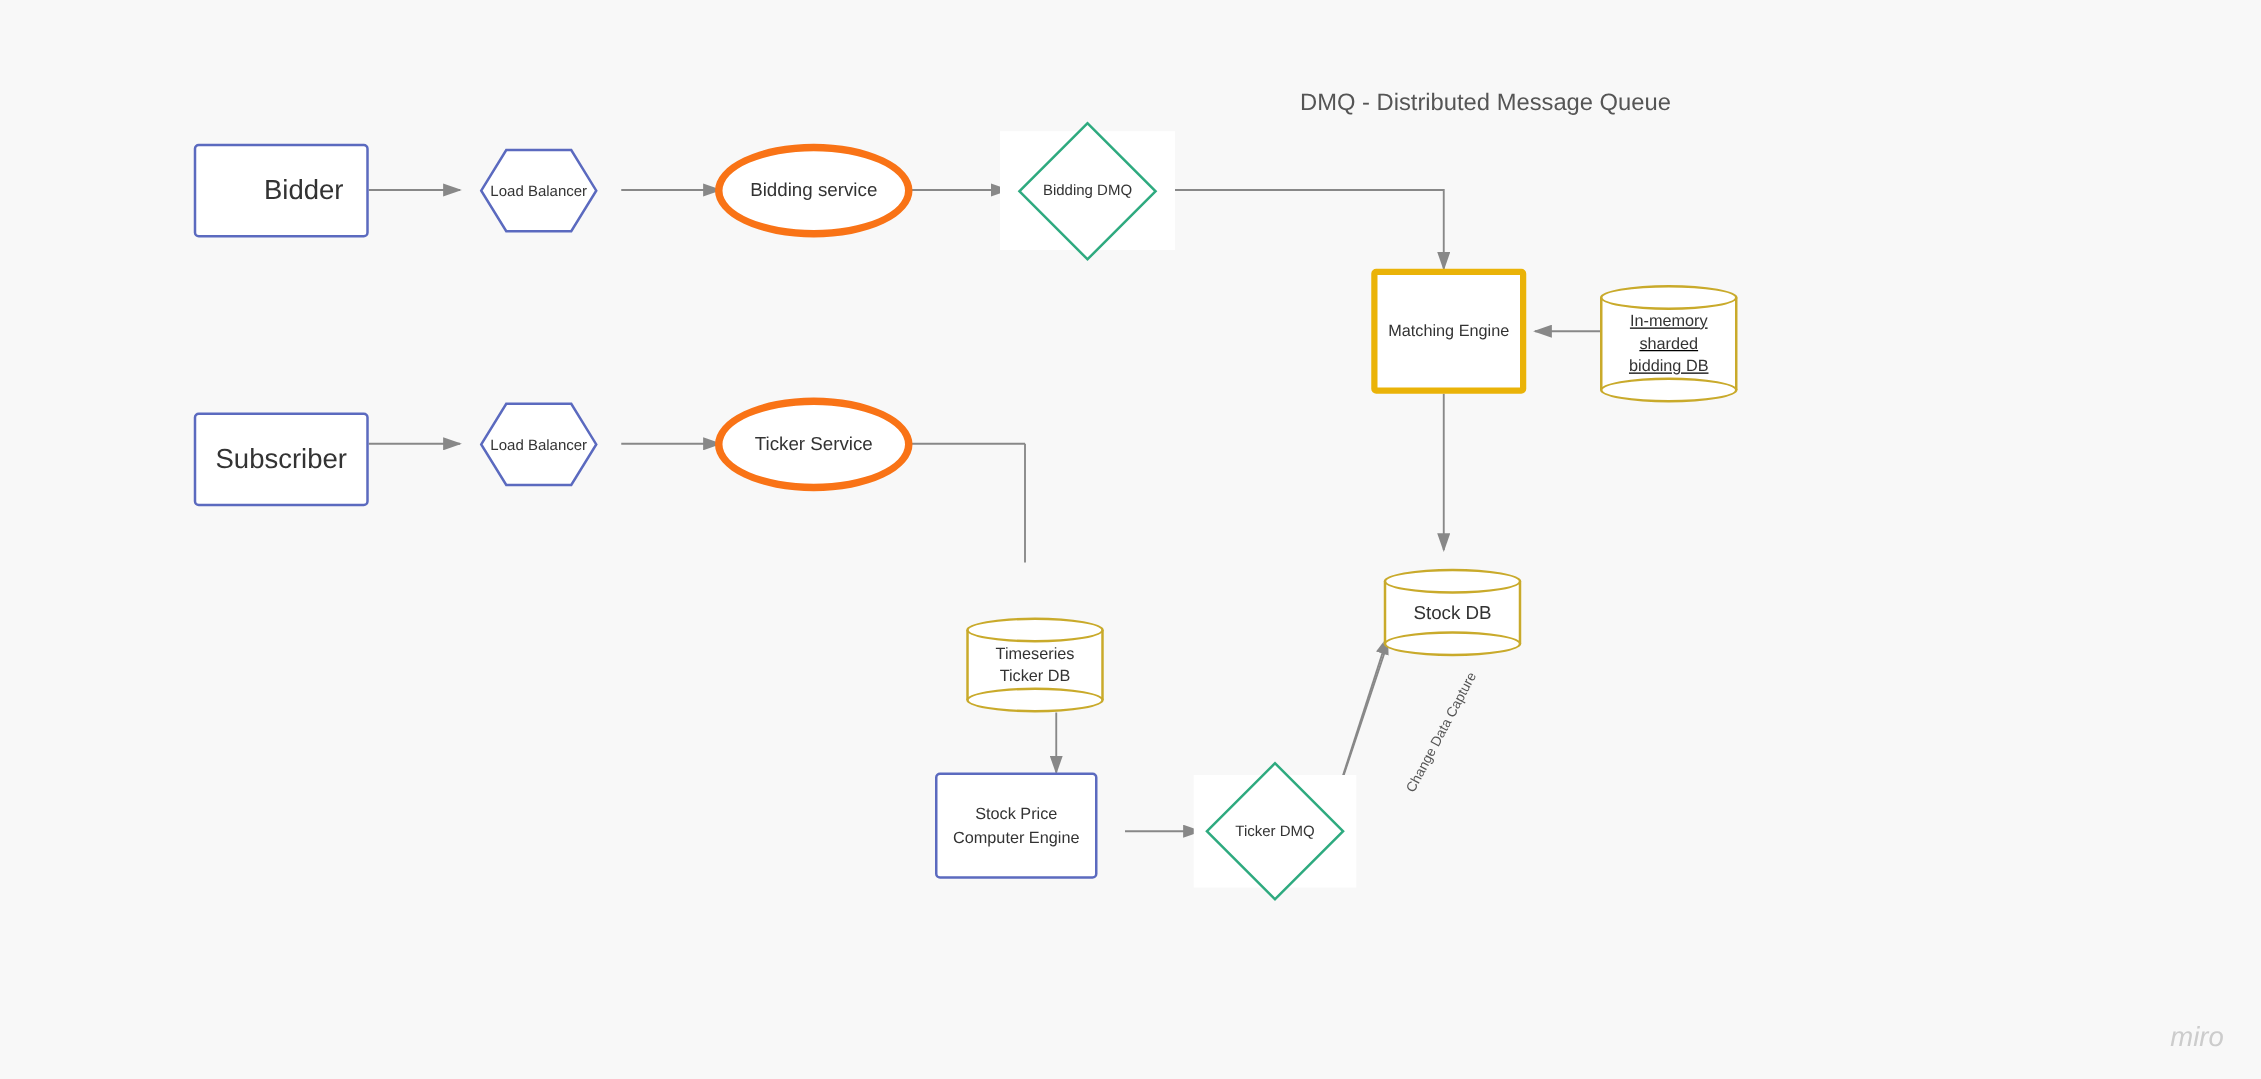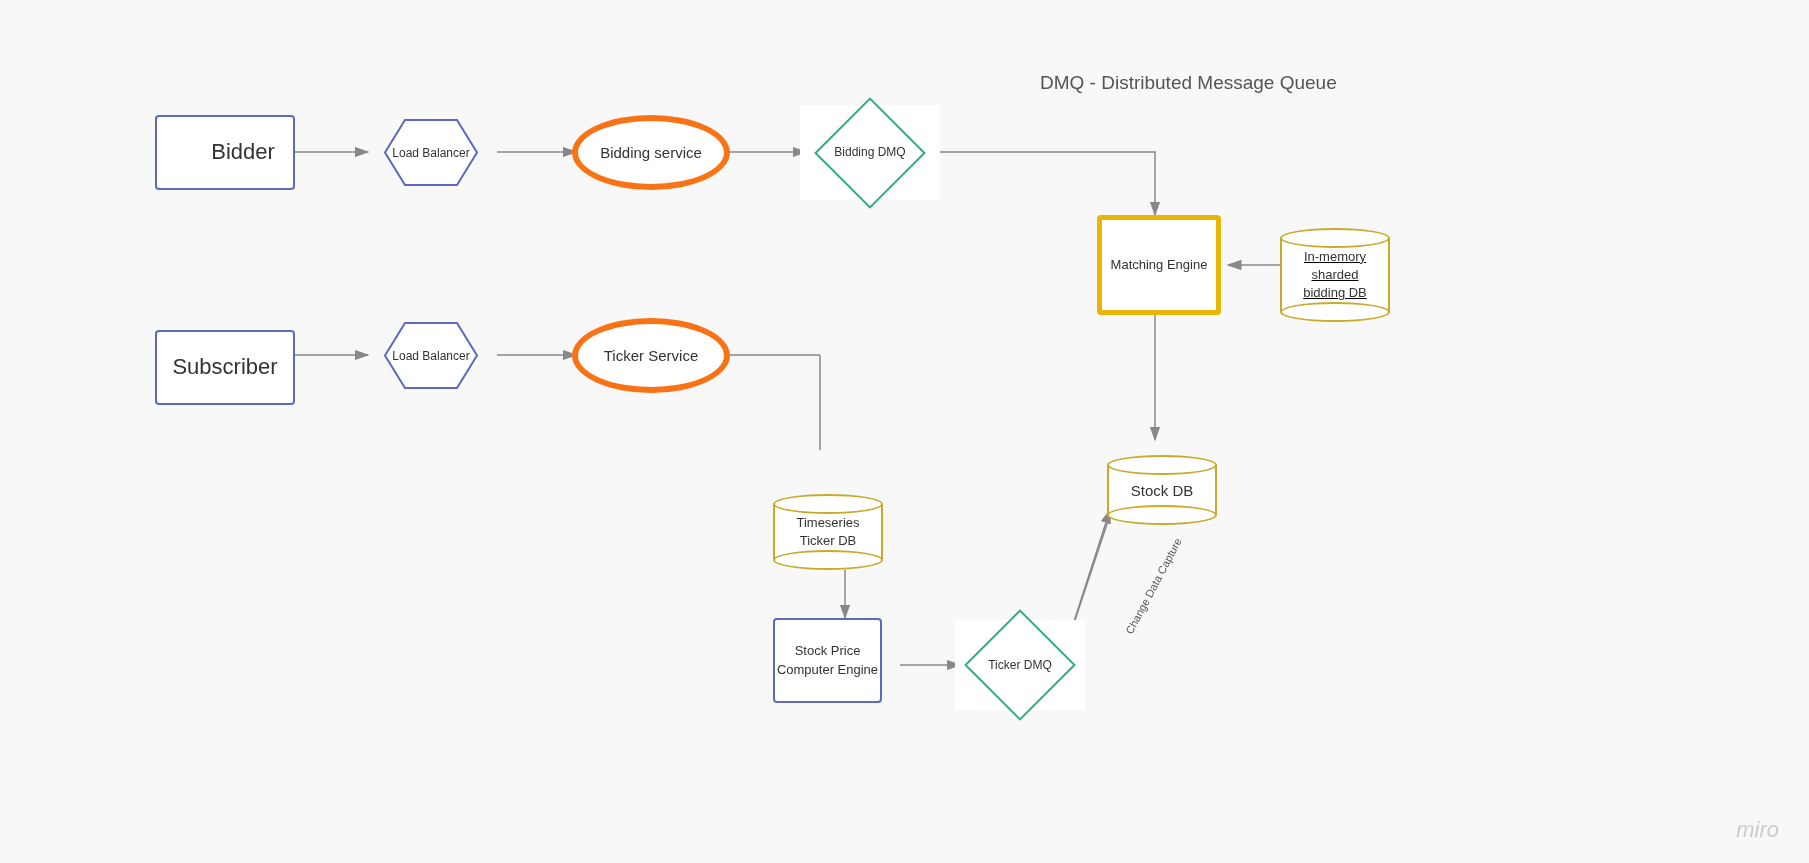--- a/index.html
+++ b/index.html
@@ -238,21 +238,21 @@
   </div>
 
   <div class="node" style="left:773px; top:440px; width:110px; height:130px;align-items:flex-end;">
     <div class="cyl-wrap">
       <div class="cyl-top-lg"></div>
       <div class="cyl-body-lg">Timeseries Ticker DB</div>
       <div class="cyl-bottom-lg"></div>
     </div>
   </div>
 
-  <div class="node rect-node" style="left:773px; top:618px; width:109px; height:85px;">
+  <div class="node rect-node" style="left:748px; top:618px; width:130px; height:85px;">
     <span>Stock Price Computer Engine</span>
   </div>
 
   <div class="node diamond-node" style="left:955px; top:620px; width:130px; height:90px;">
     <div class="diamond-inner" style="">
       <span>Ticker DMQ</span>
     </div>
   </div>
 
   <div style="position:absolute; left:1100px; top:580px; transform: rotate(-62deg); font-size:11px; color:#555; white-space:nowrap;">Change Data Capture</div>

